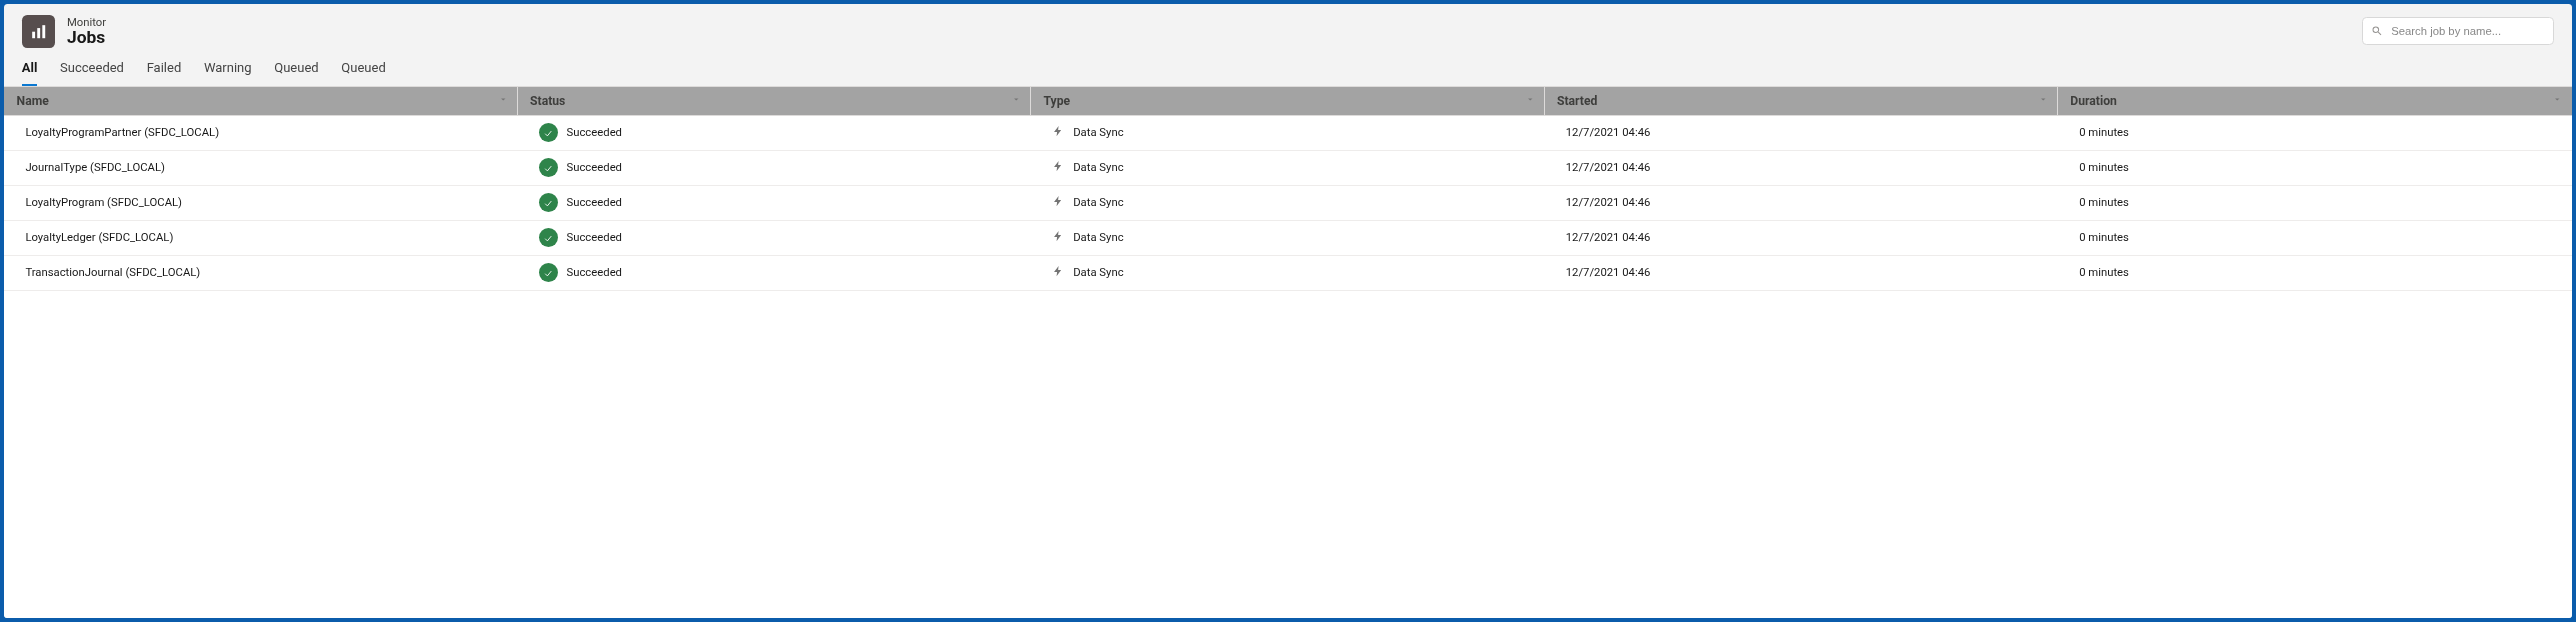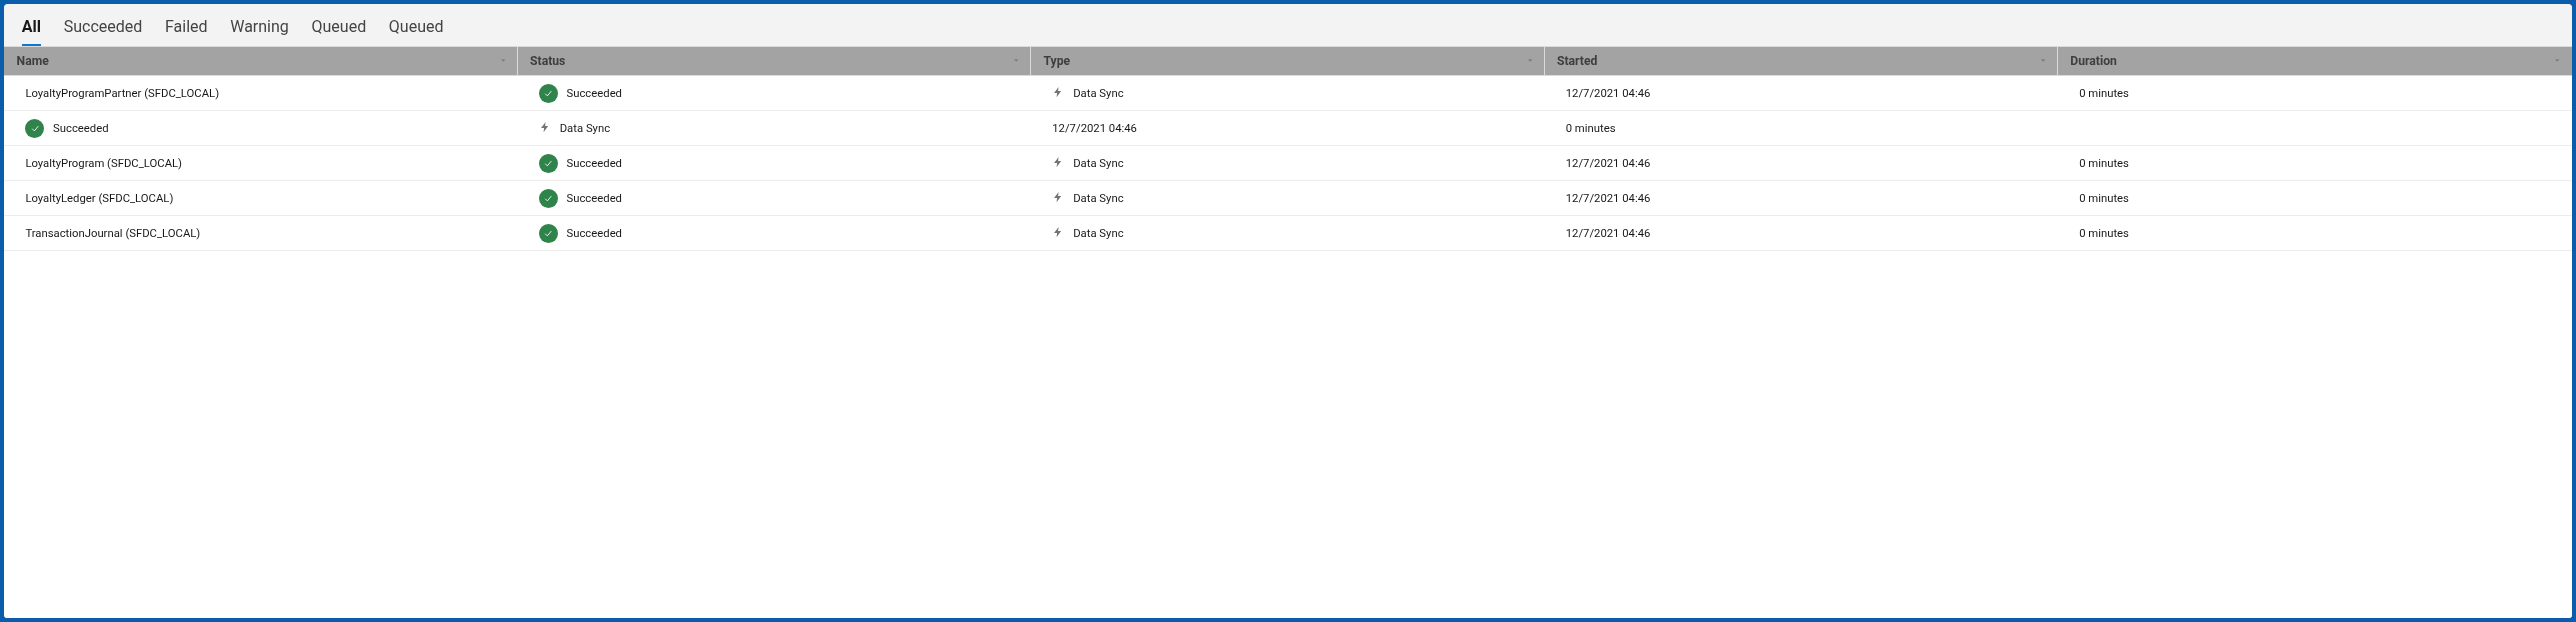--- a/index.html
+++ b/index.html
@@ -36,21 +36,21 @@
     height: 28px; width: 192px;
     border: 0.9px solid #d8d8d8; border-radius: 4.4px;
     background: #fff;
     padding: 0 8.7px 0 28px;
     font-size: 11.3px; color: #181818;
   }
   .search-input::placeholder { color: #888; }
   .tabs {
     display: flex; gap: 22.7px;
     padding: 12.2px 17.4px 0 17.4px;
-    font-size: 16px;
+    font-size: 13px;
   }
   .tab {
     padding-bottom: 8.7px;
     color: #444;
     cursor: pointer;
     border-bottom: 2.6px solid transparent;
   }
   .tab.active {
     font-weight: 700;
     color: #181818;
@@ -90,20 +90,39 @@
   .status-dot.succeeded { background: #2e844a; }
   .status-dot svg { stroke: #fff; fill: none; stroke-width: 2; }
   .type-icon svg { fill: #747474; }
   .chev svg { fill: #747474; }
 </style>
 </head>
 <body>
 
 <div class="app">
 
+  <div class="header">
+    <div class="header-icon-box">
+      <svg width="17.4" height="17.4" viewBox="0 0 24 24">
+          <rect x="3" y="12" width="4" height="9"></rect>
+          <rect x="10" y="7" width="4" height="14"></rect>
+          <rect x="17" y="3" width="4" height="18"></rect>
+        </svg>
+    </div>
+    <div class="header-titles">
+      <div class="header-eyebrow">Monitor</div>
+      <div class="header-title">Jobs</div>
+    </div>
+    <div class="search-wrap">
+      <svg width="12.2" height="12.2" viewBox="0 0 24 24">
+          <path d="M15.5 14h-.79l-.28-.27A6.471 6.471 0 0016 9.5 6.5 6.5 0 109.5 16c1.61 0 3.09-.59 4.23-1.57l.27.28v.79L19 20.49 20.49 19 15.5 14zm-6 0C7.01 14 5 11.99 5 9.5S7.01 5 9.5 5 14 7.01 14 9.5 11.99 14 9.5 14z"></path>
+        </svg>
+      <input class="search-input" type="text" placeholder="Search job by name..." style="">
+    </div>
+  </div>
 
   <div class="tabs" id="tabs">
       <div class="tab active">All</div>
       <div class="tab">Succeeded</div>
       <div class="tab">Failed</div>
       <div class="tab">Warning</div>
       <div class="tab">Queued</div>
       <div class="tab">Queued</div>
     </div>
 
@@ -154,20 +173,21 @@
           <div class="cell">
             <span class="type-icon"><svg width="12.2" height="12.2" viewBox="0 0 24 24">
                 <path d="M13 2L4 14h6l-1 8 9-12h-6l1-8z"></path>
               </svg></span>
             <span>Data Sync</span>
           </div>
           <div class="cell">12/7/2021 04:46</div>
           <div class="cell">0 minutes</div>
         </div>
         <div class="row">
+          <div class="cell">JournalType (SFDC_LOCAL)</div>
           <div class="cell">
             <span class="status-dot succeeded">
               <svg width="10.5" height="10.5" viewBox="0 0 24 24">
                 <polyline points="5 13 10 18 19 7"></polyline>
               </svg>
             </span>
             <span>Succeeded</span>
           </div>
           <div class="cell">
             <span class="type-icon"><svg width="12.2" height="12.2" viewBox="0 0 24 24">

